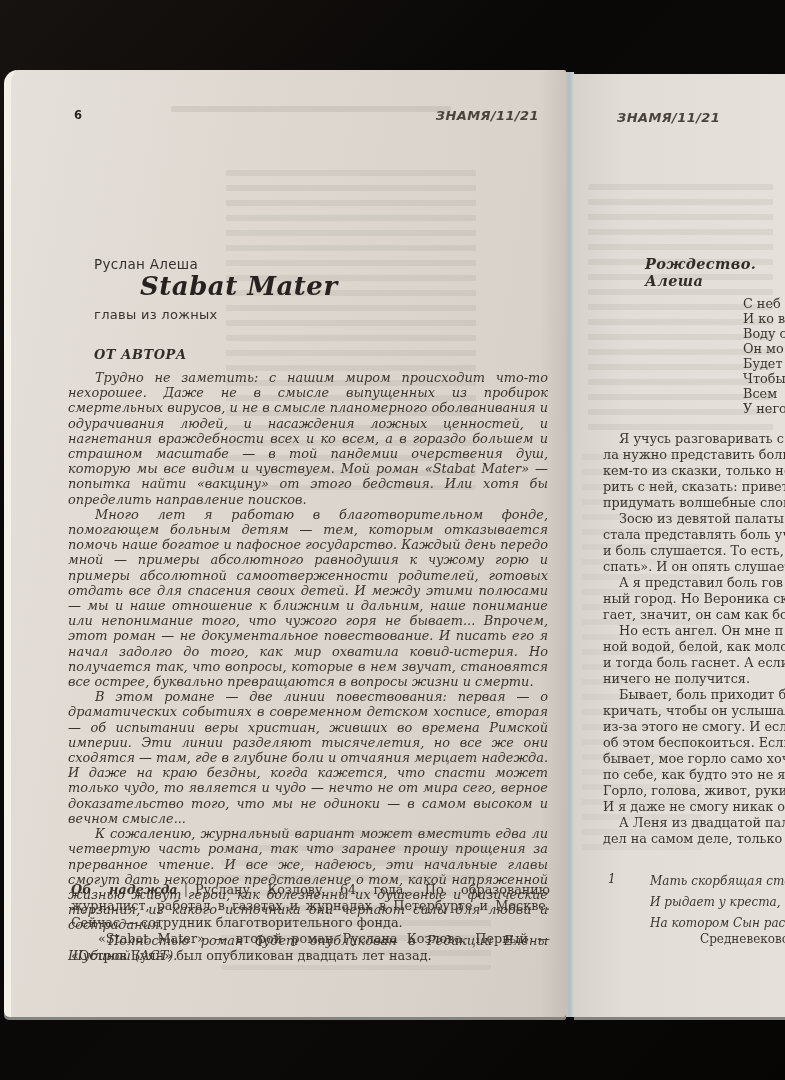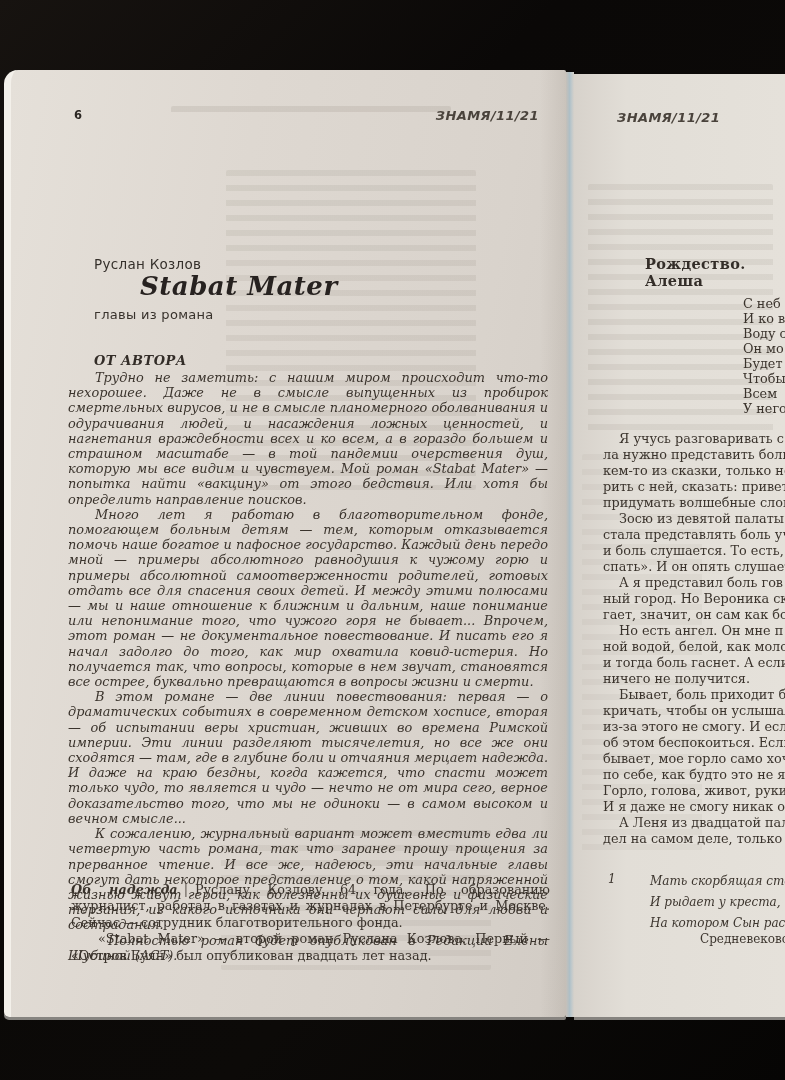--- a/index.html
+++ b/index.html
@@ -34,37 +34,37 @@
   
   .pagenum{position:absolute;left:63px;top:38px;font-family:"DejaVu Sans",sans-serif;
     font-size:11.5px;font-weight:bold;color:#2b2723;}
   .lp-head{right:27px;top:38px;font-style:italic;}
   .author{position:absolute;left:83px;top:186px;font-family:"DejaVu Sans",sans-serif;
     font-size:13.5px;color:#35302b;letter-spacing:.3px;}
   .worktitle{position:absolute;left:81px;top:201px;font-size:26px;font-weight:bold;
     font-style:italic;color:#272220;letter-spacing:.5px;margin-left:48px;}
   .subtitle{position:absolute;left:83px;top:237px;font-family:"DejaVu Sans",sans-serif;
     font-size:13px;color:#38322c;letter-spacing:.3px;}
-  .section-head{position:absolute;left:83px;top:283px;font-size:13px;font-weight:bold;
+  .section-head{position:absolute;left:83px;top:277px;font-size:13px;font-weight:bold;
     font-style:italic;color:#332d28;letter-spacing:.5px;}
   .preface{position:absolute;left:57px;top:300px;width:480px;
     font-size:12.9px;font-style:italic;line-height:15.2px;color:#3a332c;
     text-align:justify;}
   .preface p{margin:0;text-indent:27px;}
   .preface p:last-child{text-indent:40px;}
   .about{position:absolute;left:60px;top:812px;width:479px;
     font-size:12.8px;line-height:16.4px;color:#39322b;text-align:justify;}
   .about p{margin:0;}
   .about p + p{text-indent:27px;}
   .about .lead{font-weight:bold;font-style:italic;}
   .about .bar{margin:0 7px 0 6px;color:#575049;}
   
   .rp-head{left:43px;top:36px;font-style:italic;}
   .chapter{position:absolute;left:71px;top:181px;font-size:14.5px;font-weight:bold;
-    color:#332d28;letter-spacing:.4px;}
+    font-style:italic;color:#332d28;letter-spacing:.4px;}
   .poem{position:absolute;left:169px;top:222px;font-size:12.8px;line-height:15px;
     color:#3a332c;white-space:nowrap;}
   .poem div{height:15px;}
   .prose{position:absolute;left:29px;top:357px;width:200px;font-size:12.8px;
     line-height:16px;color:#3a332c;}
   .prose div{white-space:nowrap;height:16px;}
   .prose div.ind{padding-left:16px;}
   .footnote{position:absolute;left:34px;top:797px;font-size:12px;color:#3c352e;}
   .fn-marker{position:absolute;left:0;top:1px;font-style:italic;}
   .fn-lines{position:absolute;left:42px;top:0;width:170px;font-style:italic;
@@ -78,23 +78,23 @@
 <div class="scan">
 
   <div class="page page-left">
     <div class="ghost" style="left:160px;top:36px;width:280px;height:14px;"></div>
     <div class="ghost" style="left:215px;top:100px;width:250px;height:320px;opacity:.75;"></div>
     <div class="ghost" style="left:210px;top:760px;width:270px;height:140px;opacity:.7;"></div>
 
     <span class="pagenum">6</span>
     <span class="runhead lp-head">ЗНАМЯ/11/21</span>
 
-    <div class="author">Руслан Козлов</div>
+    <div class="author">Руслан Алеша</div>
     <div class="worktitle">Stabat Mater</div>
-    <div class="subtitle">главы из романа</div>
+    <div class="subtitle">главы из ложных</div>
 
     <div class="section-head">ОТ АВТОРА</div>
 
     <div class="preface">
         <p>Трудно не заметить: с нашим миром происходит что-то нехорошее. Даже не в смысле выпущенных из пробирок смертельных вирусов, и не в смысле планомерного оболванивания и одурачивания людей, и насаждения ложных ценностей, и нагнетания враждебности всех и ко всем, а в гораздо большем и страшном масштабе — в той пандемии очерствения душ, которую мы все видим и чувствуем. Мой роман «Stabat Mater» — попытка найти «вакцину» от этого бедствия. Или хотя бы определить направление поисков.</p>
         <p>Много лет я работаю в благотворительном фонде, помогающем больным детям — тем, которым отказывается помочь наше богатое и пафосное государство. Каждый день передо мной — примеры абсолютного равнодушия к чужому горю и примеры абсолютной самоотверженности родителей, готовых отдать все для спасения своих детей. И между этими полюсами — мы и наше отношение к ближним и дальним, наше понимание или непонимание того, что чужого горя не бывает... Впрочем, этот роман — не документальное повествование. И писать его я начал задолго до того, как мир охватила ковид-истерия. Но получается так, что вопросы, которые в нем звучат, становятся все острее, буквально превращаются в вопросы жизни и смерти.</p>
         <p>В этом романе — две линии повествования: первая — о драматических событиях в современном детском хосписе, вторая — об испытании веры христиан, живших во времена Римской империи. Эти линии разделяют тысячелетия, но все же они сходятся — там, где в глубине боли и отчаяния мерцает надежда. И даже на краю бездны, когда кажется, что спасти может только чудо, то является и чудо — нечто не от мира сего, верное доказательство того, что мы не одиноки — в самом высоком и вечном смысле...</p>
         <p>К сожалению, журнальный вариант может вместить едва ли четвертую часть романа, так что заранее прошу прощения за прерванное чтение. И все же, надеюсь, эти начальные главы смогут дать некоторое представление о том, какой напряженной жизнью живут герои, как болезненны их душевные и физические терзания, из какого источника они черпают силы для любви и сострадания.</p>
         <p>Полностью роман будет опубликован в Редакции Елены Шубиной (АСТ).</p>
       </div>

